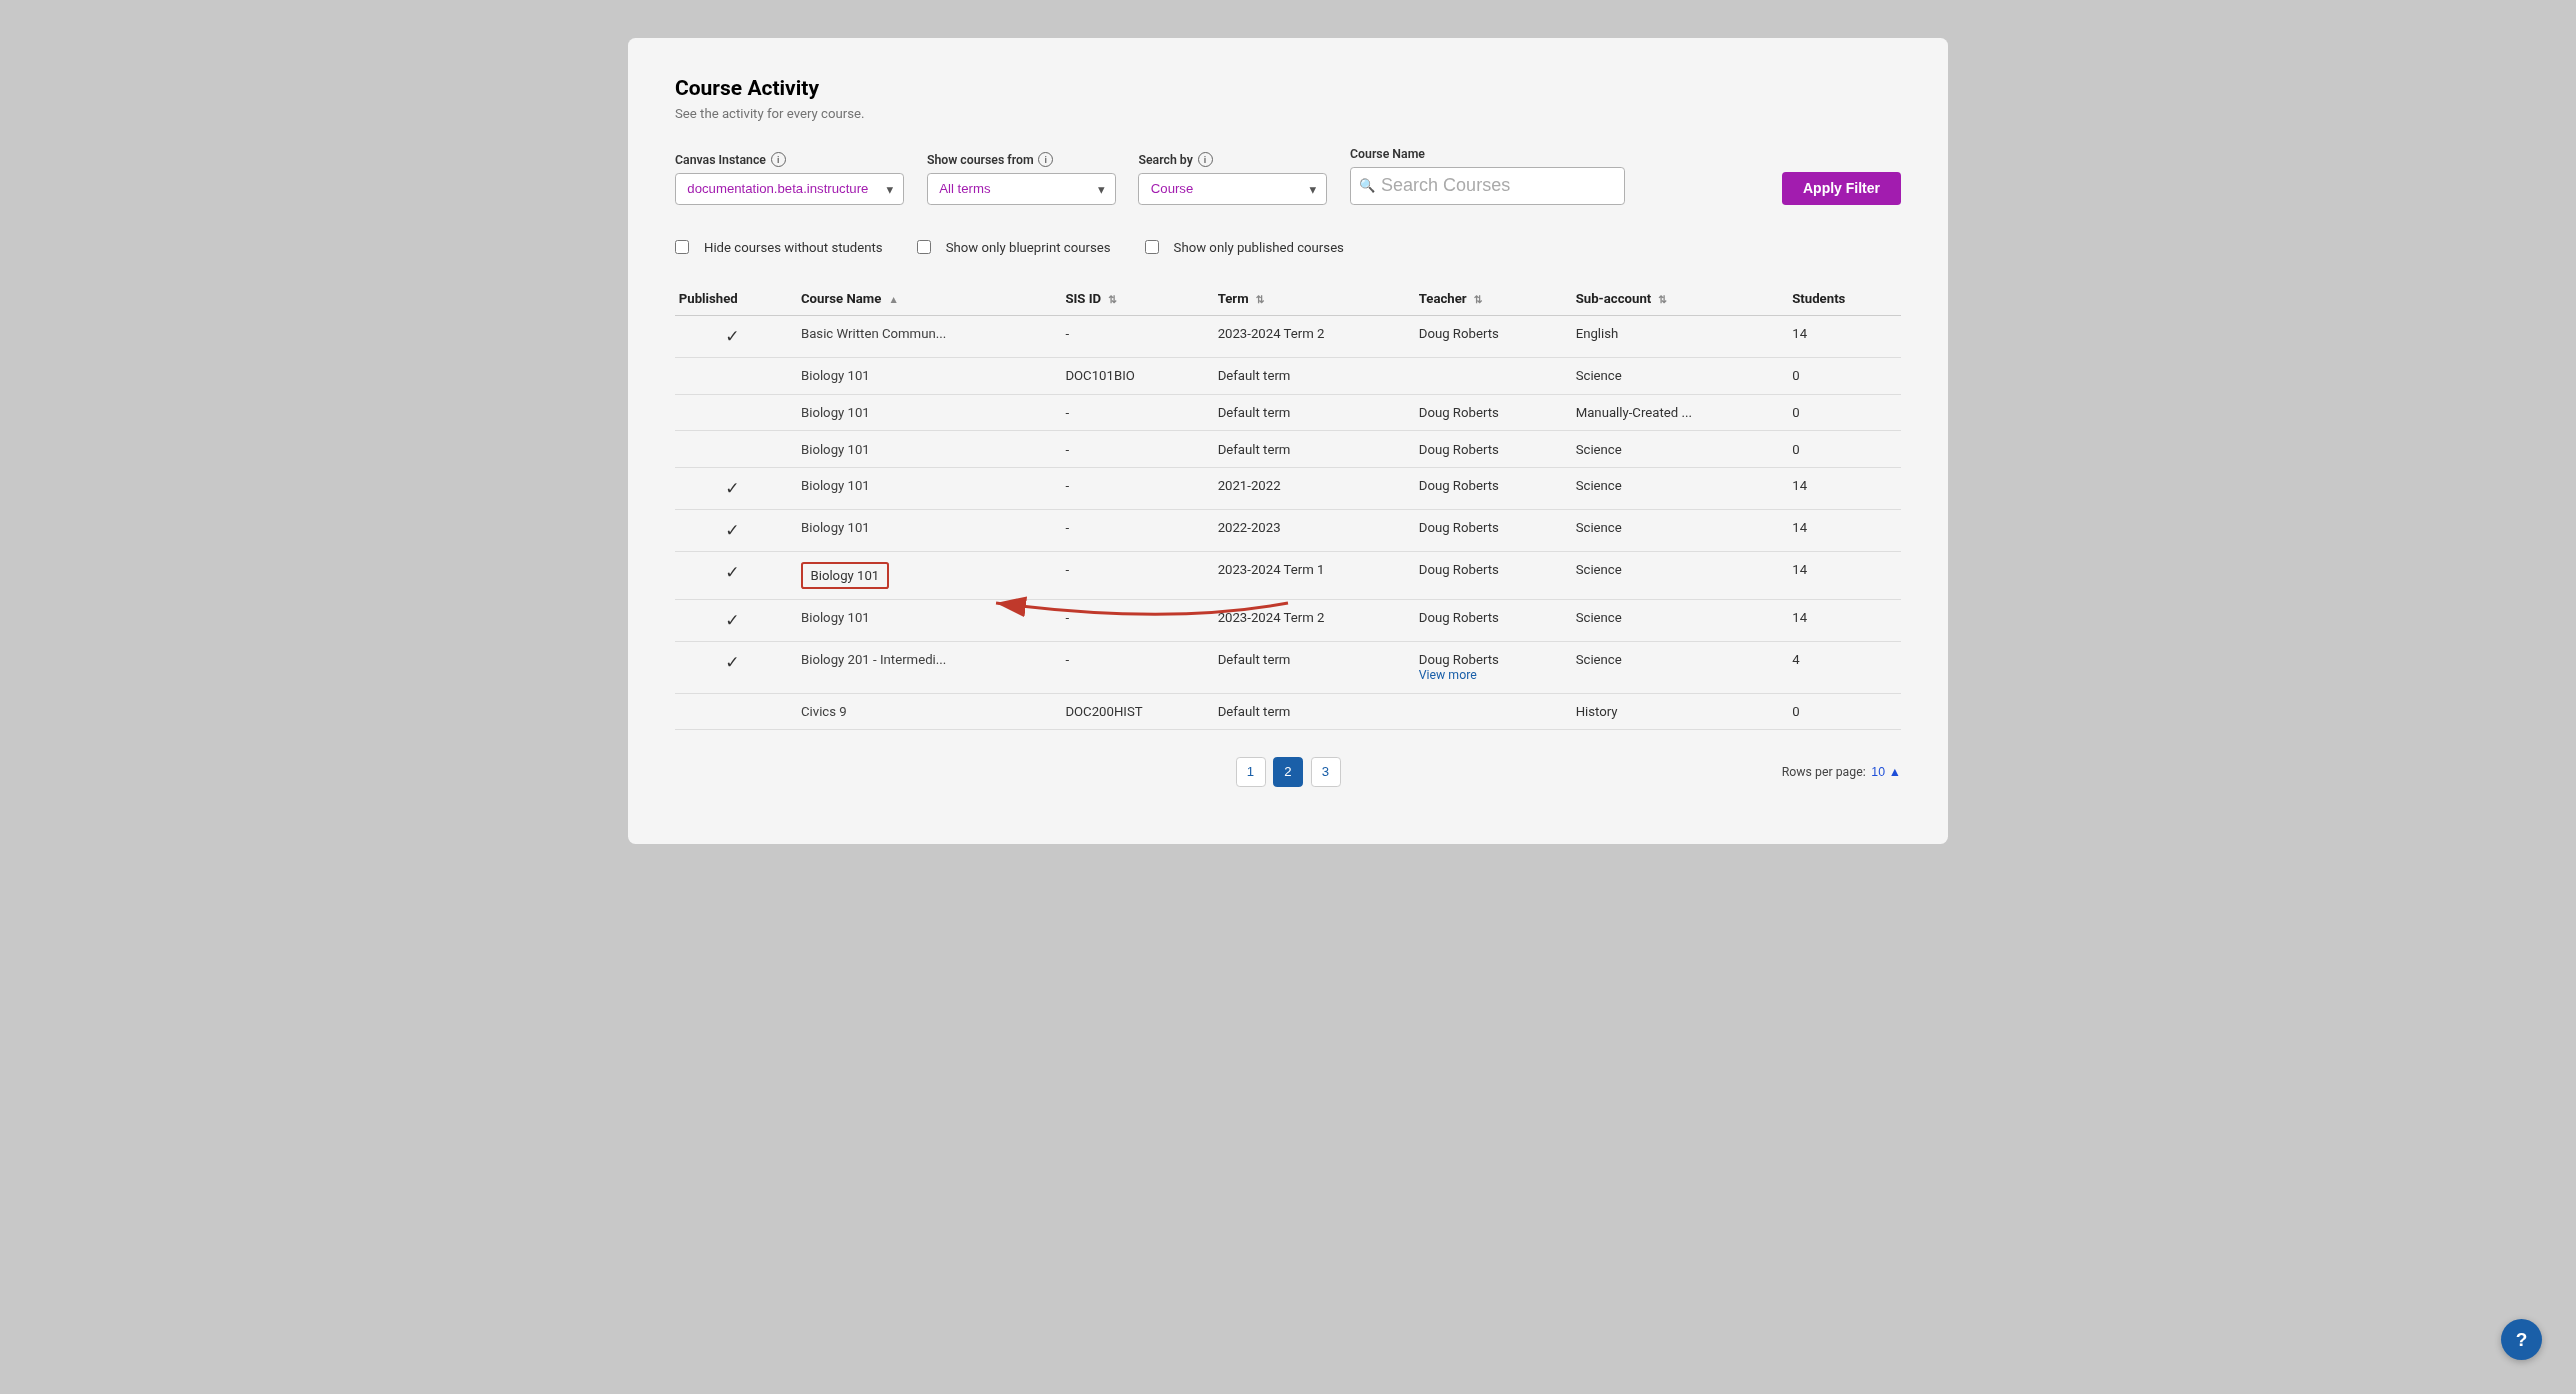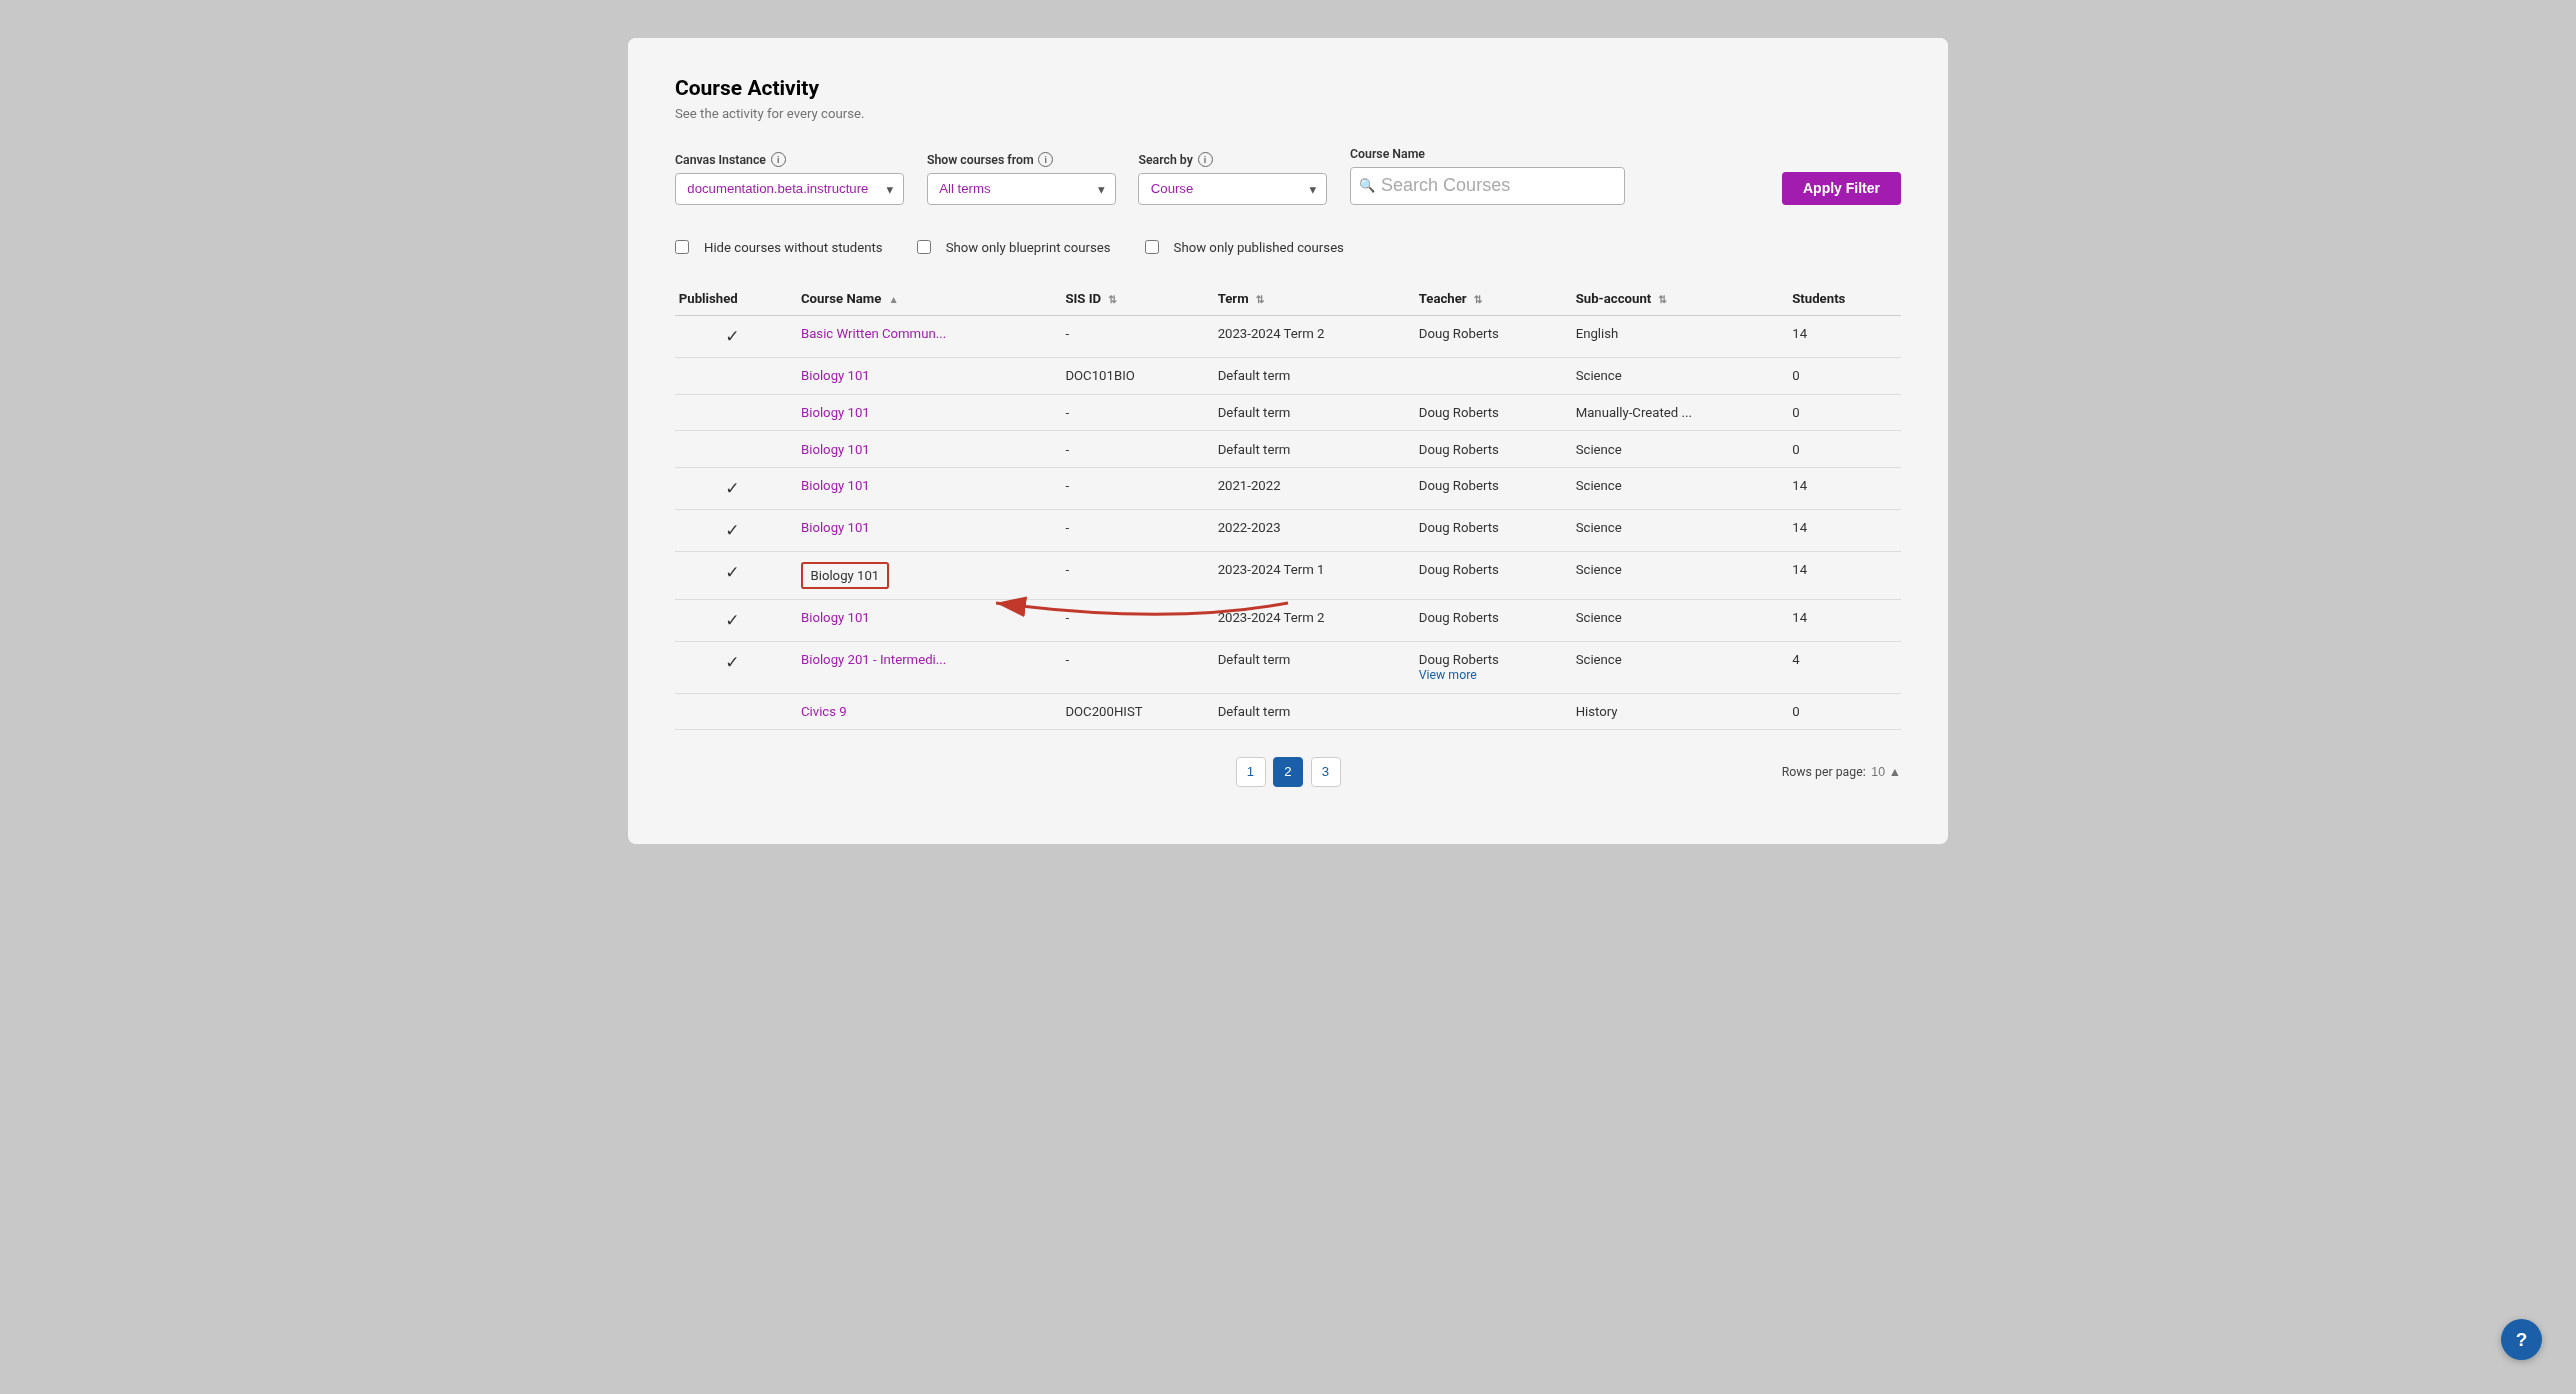--- a/index.html
+++ b/index.html
@@ -170,21 +170,21 @@
       padding: 10.4px 11.3px 10.4px 3.8px;
       color: #333;
       vertical-align: top;
     }
     tbody td.published-col {
       text-align: center;
       font-size: 17px;
       color: #333;
     }
     .course-link {
-      color: #a21caf;
+      color: #404040;
       text-decoration: none;
       cursor: pointer;
       margin-top: 46px;
     }
     .view-more {
       color: #1a5fa8;
       font-size: 12.3px;
       cursor: pointer;
       text-decoration: none;
     }
@@ -236,21 +236,21 @@
       color: #444;
     }
     .rows-per-page-btn {
       display: flex;
       align-items: center;
       gap: 3.8px;
       background: none;
       border: none;
       cursor: pointer;
       font-size: 12.3px;
-      color: #737373;
+      color: #1d4ed8;
     }
     .help-btn {
       position: fixed;
       bottom: 34px;
       right: 34px;
       width: 41px;
       height: 41px;
       border-radius: 50%;
       background: #1a5fa8;
       color: #fff;

